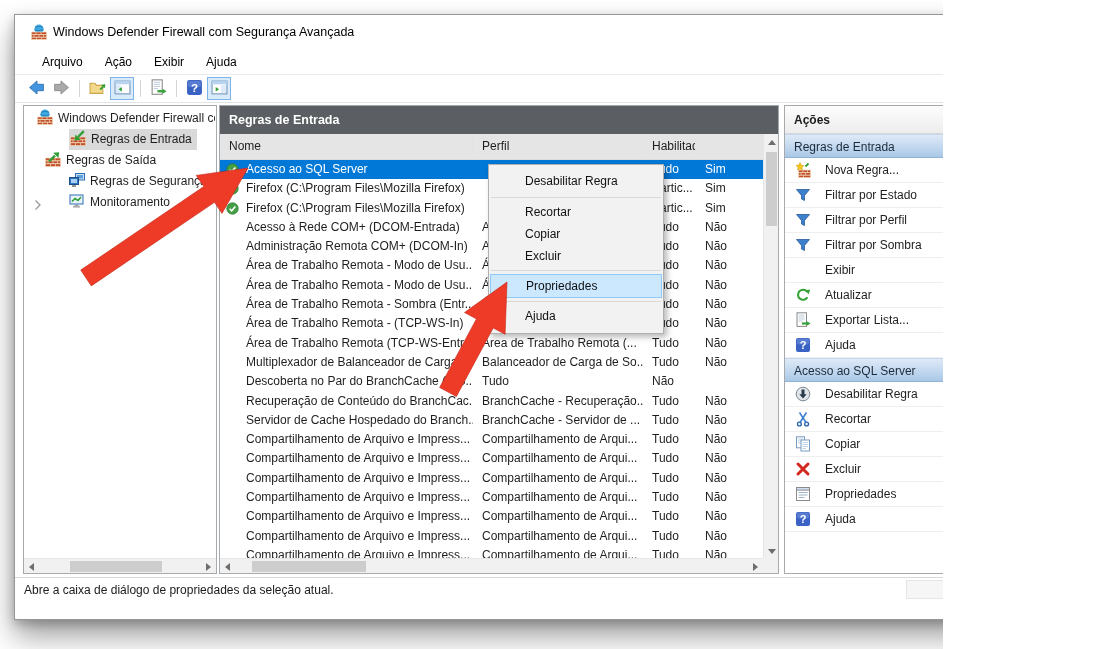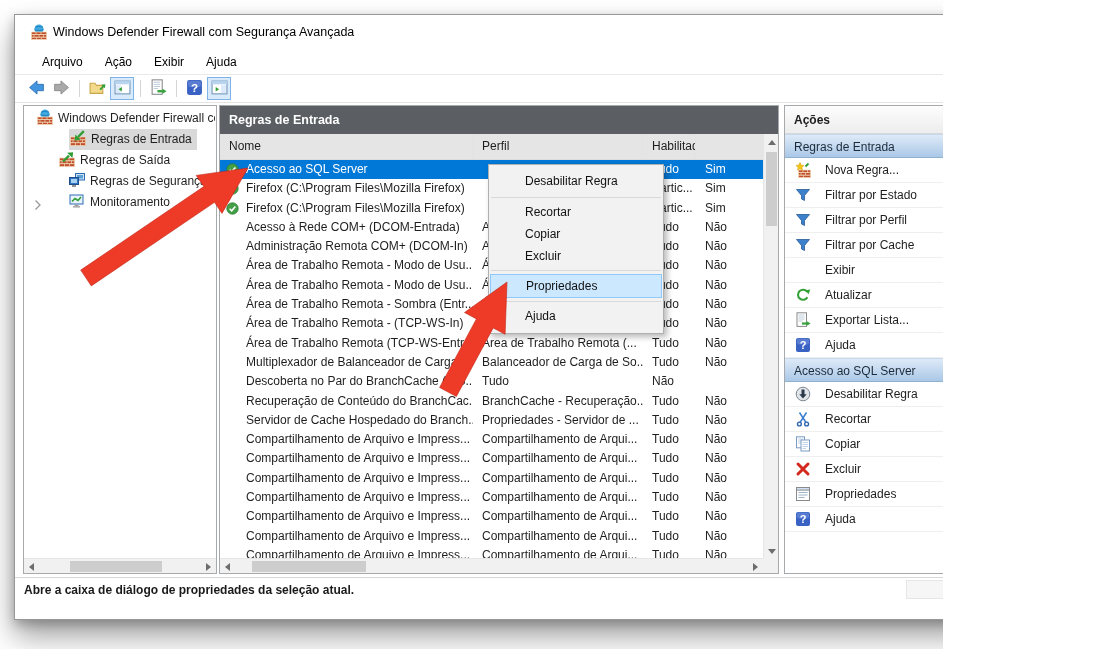--- a/index.html
+++ b/index.html
@@ -75,21 +75,21 @@
   .sec-hdr{height:24px;line-height:24px;background:linear-gradient(#deeaf8,#aac8e7);border-top:1px solid #c6d9ec;
            border-bottom:1px solid #8fb2d2;padding-left:9px;font-size:12px;color:#1c2b3a;position:relative;box-sizing:border-box;}
   .sec-hdr .tri.up{position:absolute;right:10px;top:9px;border-bottom-color:#333;}
   .act-item{height:25px;position:relative;border-bottom:1px solid #efefef;box-sizing:border-box;}
   .act-item .aicon{position:absolute;left:10px;top:4px;width:16px;height:16px;}
   .act-item .aicon svg{width:16px;height:16px;display:block;}
   .act-item .albl{position:absolute;left:40px;top:0;line-height:24px;white-space:nowrap;}
   .act-item .tri.right{position:absolute;right:10px;top:8px;border-left-color:#222;}
   
   .statusline{position:absolute;left:0;right:0;top:562px;height:1px;background:#d7d7d7;}
-  .statusbar{position:absolute;left:0;right:0;top:563px;height:24px;background:#fff;font-weight:bold;}
+  .statusbar{position:absolute;left:0;right:0;top:563px;height:24px;background:#fff;}
   .status-txt{position:absolute;left:9px;top:2px;line-height:20px;color:#1a1a1a;white-space:nowrap;}
   .status-pane{position:absolute;top:2px;height:19px;background:#f6f6f6;border:1px solid #e6e6e6;box-sizing:border-box;}
   .overlay{position:absolute;left:0;top:0;width:1095px;height:649px;pointer-events:none;z-index:60;}
 </style>
 </head>
 <body>
 
 <div class="stage">
   <div class="win">
 
@@ -205,21 +205,21 @@
         <div class="tree-row" style="top: 23px;"><span class="tree-sel" style="margin-left: 45px; display: inline-block;"><span class="tree-ico"><svg viewBox="0 0 16 16">
                 <g fill="#c14f2e" stroke="#f2ddba" stroke-width="0.7">
                   <rect x="0.4" y="7" width="15.2" height="2.9"></rect>
                   <rect x="0.4" y="9.9" width="15.2" height="2.9"></rect>
                   <rect x="0.4" y="12.8" width="15.2" height="2.8"></rect>
                 </g>
                 <path d="M5 7v2.9M10 7v2.9M3 9.9v2.9M8 9.9v2.9M12.5 9.9v2.9M5.5 12.8v2.8M10.5 12.8v2.8" stroke="#f2ddba" stroke-width="0.7"></path>
                 <path d="M13.8 1.2 L8 7" stroke="#2f9e34" stroke-width="2.4"></path>
                 <polygon points="10.6,9.8 4.6,10.6 5.4,4.6" fill="#2f9e34"></polygon>
               </svg></span><span>Regras de Entrada</span></span></div>
-        <div class="tree-row" style="top: 44px;"><span style="margin-left: 35px; display: inline-block;"><span class="tree-ico"><svg viewBox="0 0 16 16">
+        <div class="tree-row" style="top: 44px;"><span style="margin-left: 21px; display: inline-block;"><span class="tree-ico"><svg viewBox="0 0 16 16">
                 <g fill="#c14f2e" stroke="#f2ddba" stroke-width="0.7">
                   <rect x="0.4" y="7" width="15.2" height="2.9"></rect>
                   <rect x="0.4" y="9.9" width="15.2" height="2.9"></rect>
                   <rect x="0.4" y="12.8" width="15.2" height="2.8"></rect>
                 </g>
                 <path d="M5 7v2.9M10 7v2.9M3 9.9v2.9M8 9.9v2.9M12.5 9.9v2.9M5.5 12.8v2.8M10.5 12.8v2.8" stroke="#f2ddba" stroke-width="0.7"></path>
                 <path d="M4 10.5 L10 4.7" stroke="#2f9e34" stroke-width="2.4"></path>
                 <polygon points="8.2,1.8 14.2,1.2 13.4,7" fill="#2f9e34"></polygon>
               </svg></span><span>Regras de Saída</span></span></div>
         <div class="tree-row" style="top: 65px;"><span style="margin-left: 45px; display: inline-block;"><span class="tree-ico"><svg viewBox="0 0 16 16">
@@ -337,21 +337,21 @@
             <div class="cell hb">Não</div>
           </div>
           <div class="rrow">
             <div class="cell nm">Recuperação de Conteúdo do BranchCac...</div>
             <div class="cell gp">BranchCache - Recuperação...</div>
             <div class="cell pf">Tudo</div>
             <div class="cell hb">Não</div>
           </div>
           <div class="rrow">
             <div class="cell nm">Servidor de Cache Hospedado do Branch...</div>
-            <div class="cell gp">Propriedades - Servidor de ...</div>
+            <div class="cell gp">BranchCache - Servidor de ...</div>
             <div class="cell pf">Tudo</div>
             <div class="cell hb">Não</div>
           </div>
           <div class="rrow">
             <div class="cell nm">Compartilhamento de Arquivo e Impress...</div>
             <div class="cell gp">Compartilhamento de Arqui...</div>
             <div class="cell pf">Tudo</div>
             <div class="cell hb">Não</div>
           </div>
           <div class="rrow">
@@ -448,21 +448,21 @@
             </span>
             <span class="albl">Filtrar por Perfil</span>
             <span class="tri right"></span>
           </div>
           <div class="act-item">
             <span class="aicon">
               <svg viewBox="0 0 16 16">
                 <polygon points="1.5,2.5 14.5,2.5 9.5,8.5 9.5,13.5 6.5,12 6.5,8.5" fill="#3d80cc" stroke="#275b97" stroke-width="0.8"></polygon>
               </svg>
             </span>
-            <span class="albl">Filtrar por Cache</span>
+            <span class="albl">Filtrar por Sombra</span>
             <span class="tri right"></span>
           </div>
           <div class="act-item">
             <span class="albl">Exibir</span>
             <span class="tri right"></span>
           </div>
           <div class="act-item">
             <span class="aicon">
               <svg viewBox="0 0 16 16">
                 <path d="M12.4 10.2 A5 5 0 1 1 12.2 5" fill="none" stroke="#33a136" stroke-width="2.1"></path>

